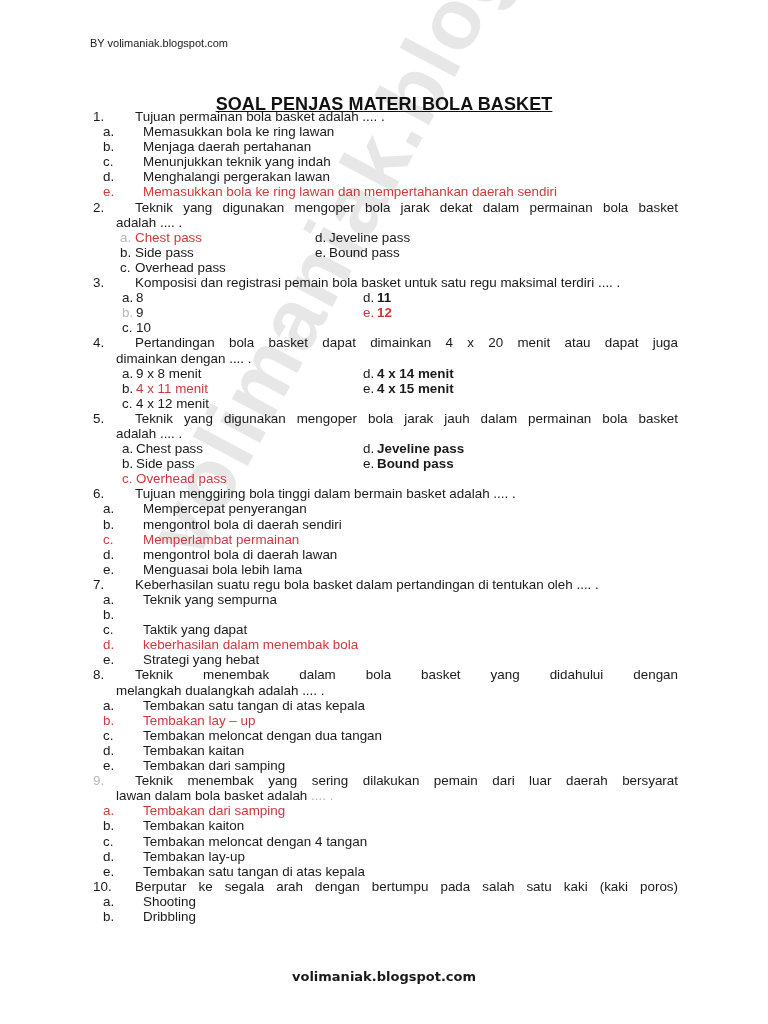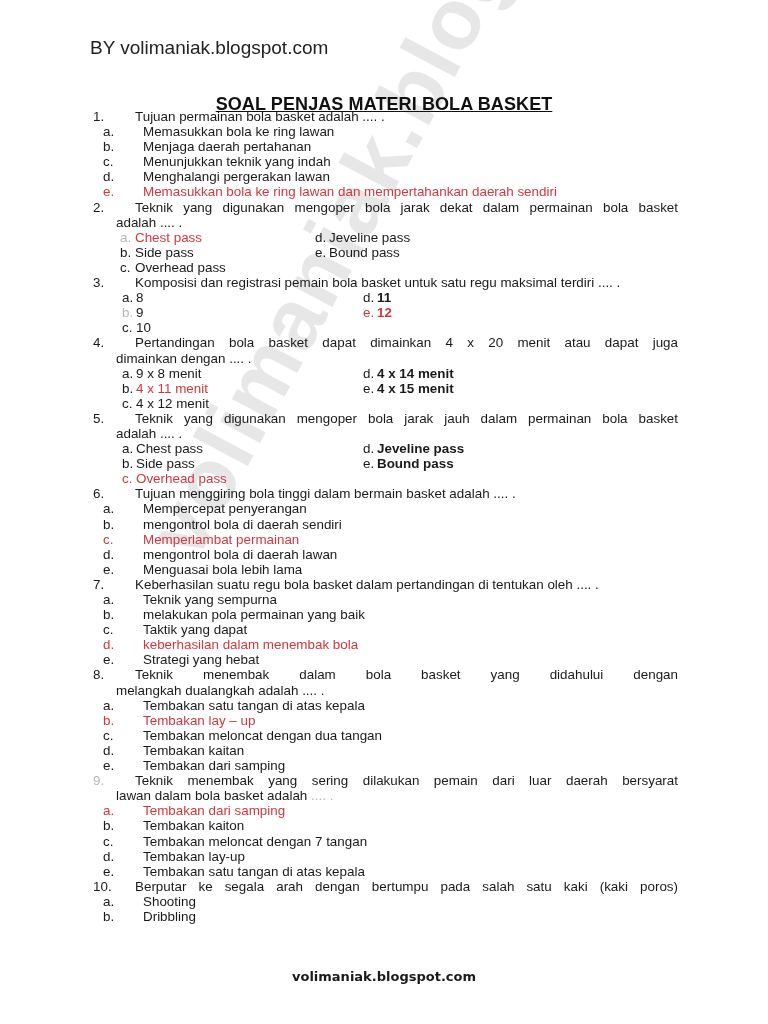--- a/index.html
+++ b/index.html
@@ -1,21 +1,21 @@
 <!DOCTYPE html>
 <html><head>
   <meta charset="utf-8">
   <style>
     html, body { margin: 0; padding: 0; }
     body {
       width: 768px; height: 1024px; background: #ffffff; position: relative; overflow: hidden;
       font-family: "Liberation Sans", sans-serif; color: #1a1a1a;
     }
     .page { position: absolute; left: 0; top: 0; width: 768px; height: 1024px; }
-    .header-by { position: absolute; left: 90px; top: 37px; font-size: 19px; color: #222; }
+    .header-by { position: absolute; left: 90px; top: 37px; font-size: 11px; color: #222; }
     .doc-title {
       position: absolute; left: 0; width: 768px; top: 78px; text-align: center;
       font-size: 18px; font-weight: bold; text-decoration: underline; letter-spacing: 0.1px; color: #111; margin-top: 16px;
     }
     .content { position: absolute; left: 93px; top: 109px; width: 585px; font-size: 13.4px; line-height: 15.1px; }
     .line { position: relative; height: 15.1px; white-space: nowrap; }
     .q-num { position: absolute; left: 0; }
     .q-text { position: absolute; left: 42px; right: 0; }
     .q-justify { text-align: justify; text-align-last: justify; white-space: normal; }
     .q-cont { position: absolute; left: 23px; }
@@ -200,21 +200,20 @@
     <div class="line">
       <span class="q-num">7.</span>
       <span class="q-text">Keberhasilan suatu regu bola basket dalam pertandingan di tentukan oleh .... .</span>
     </div>
     <div class="line">
         <span class="opt-lbl">a.</span>
         <span class="opt-txt">Teknik yang sempurna</span>
       </div>
     <div class="line">
         <span class="opt-lbl">b.</span>
-        <span class="opt-txt">melakukan pola permainan yang baik</span>
       </div>
     <div class="line">
         <span class="opt-lbl">c.</span>
         <span class="opt-txt">Taktik yang dapat</span>
       </div>
     <div class="line red">
         <span class="opt-lbl">d.</span>
         <span class="opt-txt">keberhasilan dalam menembak bola</span>
       </div>
     <div class="line">
@@ -260,21 +259,21 @@
     <div class="line red">
         <span class="opt-lbl">a.</span>
         <span class="opt-txt">Tembakan dari samping</span>
       </div>
     <div class="line">
         <span class="opt-lbl">b.</span>
         <span class="opt-txt">Tembakan kaiton</span>
       </div>
     <div class="line">
         <span class="opt-lbl">c.</span>
-        <span class="opt-txt">Tembakan meloncat dengan 7 tangan</span>
+        <span class="opt-txt">Tembakan meloncat dengan 4 tangan</span>
       </div>
     <div class="line">
         <span class="opt-lbl">d.</span>
         <span class="opt-txt">Tembakan lay-up</span>
       </div>
     <div class="line">
         <span class="opt-lbl">e.</span>
         <span class="opt-txt">Tembakan satu tangan di atas kepala</span>
       </div>
 

